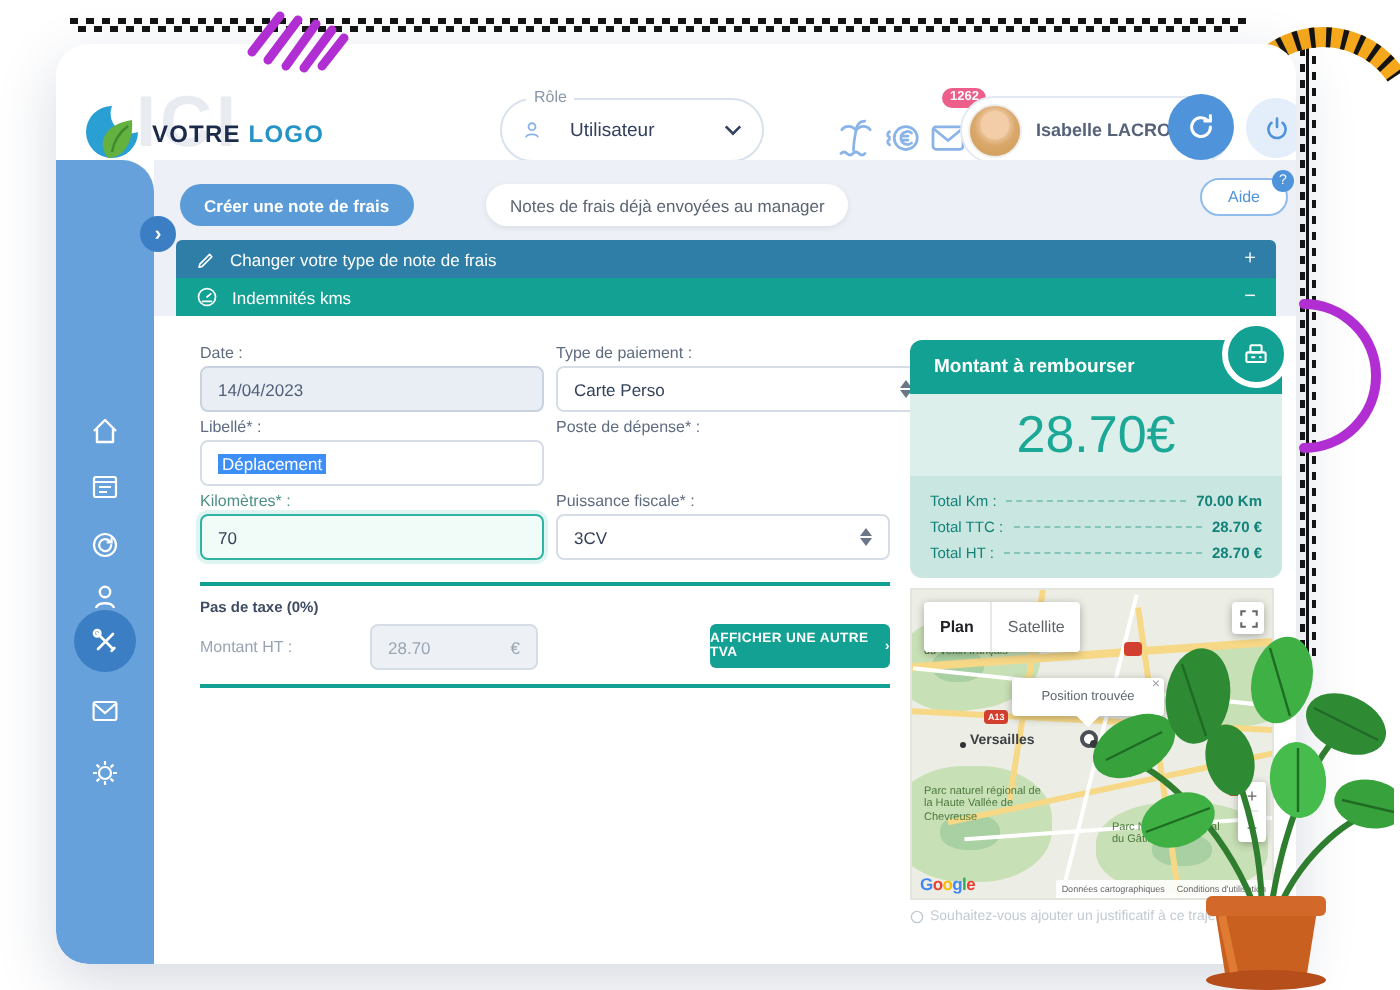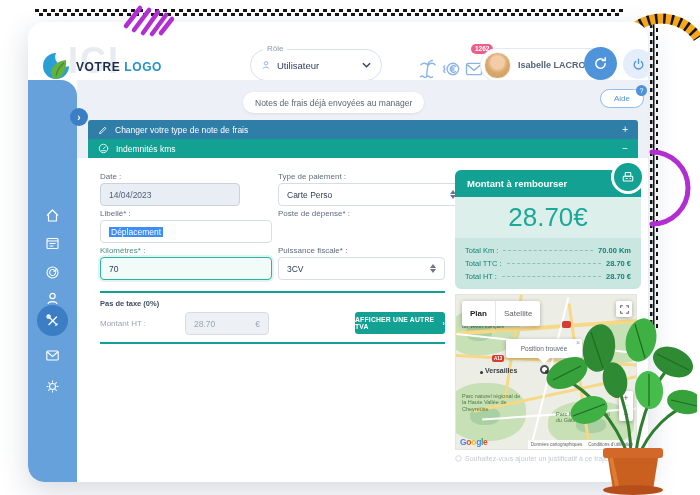--- a/index.html
+++ b/index.html
@@ -26,21 +26,21 @@
   #card{position:absolute;left:28px;top:22px;width:620px;height:460px;background:#fff;
     border-radius:16px;box-shadow:0 10px 30px rgba(30,50,90,.18);z-index:2;overflow:hidden;}
 
   
   #header{position:absolute;left:0;top:16px;width:100%;height:58px;background:#fff;}
   #watermark{position:absolute;left:40px;top:2px;font-size:36px;font-weight:800;color:#E8ECF1;letter-spacing:2px;}
   #logoIcon{position:absolute;left:12px;top:12px;}
   #brand{position:absolute;left:48px;top:22px;font-size:12px;font-weight:800;letter-spacing:.6px;}
   #brand .b1{color:#1C2B4A;} #brand .b2{color:#2493C6;}
   #roleBox{position:absolute;left:222px;top:11px;width:132px;height:32px;border:1px solid #D9E2EC;
-    border-radius:16px;background:#fff;display:flex;align-items:center;padding:0 10px;gap:6px;cursor:pointer;}
+    border-radius:16px;background:#fff;display:flex;align-items:center;padding:0 10px;gap:14px;cursor:pointer;}
   #roleLabel{position:absolute;left:12px;top:-6px;background:#fff;padding:0 4px;font-size:8px;color:#8A97A8;}
   #roleValue{font-size:9.5px;color:#33415E;flex:1;}
   .hIcon{position:absolute;top:21px;width:20px;height:20px;color:#8AB4E8;cursor:pointer;}
   #mailBadge{position:absolute;left:443px;top:6px;background:#EC5F8A;color:#fff;font-size:6.5px;font-weight:700;
     padding:1px 4px;border-radius:6px;line-height:8px;}
   #avatarPill{position:absolute;left:452px;top:10px;width:136px;height:34px;border:1px solid #E3E9F2;
     border-radius:17px;background:#fff;display:flex;align-items:center;padding:3px;gap:7px;cursor:pointer;}
   #avatar{width:27px;height:27px;border-radius:50%;
     background:radial-gradient(circle at 50% 38%,#F2CDA8 0 34%,#E8BE8F 38%,#D9A86B 52%,#CE9C55 100%);border:1px solid #EEE;}
   #userName{font-size:9px;color:#56627A;font-weight:600;}
@@ -294,20 +294,21 @@
         <g stroke="#fff" stroke-width="1.1" fill="none">
           <circle cx="7.5" cy="7.5" r="3"></circle>
           <path d="M7.5 1.5v2M7.5 11.5v2M1.5 7.5h2M11.5 7.5h2M3.3 3.3l1.4 1.4M10.3 10.3l1.4 1.4M11.7 3.3l-1.4 1.4M4.7 10.3l-1.4 1.4"></path>
         </g>
       </svg>
     </div>
     <div id="sbChevron">
       <span>›</span>
     </div>
 
+    <div id="tabCreate" class="pill">Créer une note de frais</div>
     <div id="tabSent" class="pill">Notes de frais déjà envoyées au manager</div>
     <div id="aideBtn">
       <span>Aide</span>
       <span id="aideBadge">?</span>
     </div>
 
     <div id="bannerBlue" class="banner">
       <svg width="10" height="10" viewBox="0 0 13 13">
         <g stroke="#fff" stroke-width="1.1" fill="none" stroke-linejoin="round">
           <path d="M2 11.2l2-.5 6.3-6.3-1.5-1.5L2.5 9.2z"></path>
@@ -323,21 +324,21 @@
           <circle cx="7" cy="7" r="5.4"></circle>
             <path d="M7 7l2.4-2M4.2 9.8h5.6"></path>
         </g>
       </svg>
       <span>Indemnités kms</span>
       <span class="grow"></span>
       <span class="act">−</span>
     </div>
 
     <span class="fLabel" style="left:72px;top:150px">Date :</span>
-    <div class="fInput" id="dateInput" style="left:72px;top:161px;width:140px">
+    <div class="fInput" id="dateInput" style="left:72px;top:161px;width:172px">
       <span>14/04/2023</span>
     </div>
     <span class="fLabel" style="left:250px;top:150px">Type de paiement :</span>
     <div class="fSelect" style="left:250px;top:161px;width:187px">
       <span>Carte Perso</span>
       <span class="updown">
           <i class="u"></i>
           <i class="d"></i>
         </span>
     </div>

